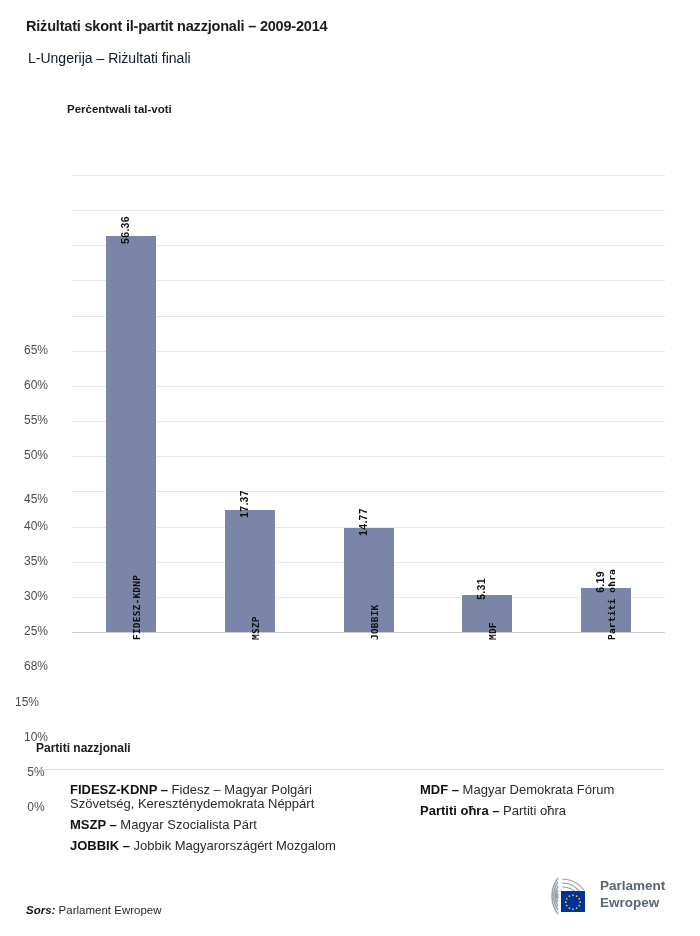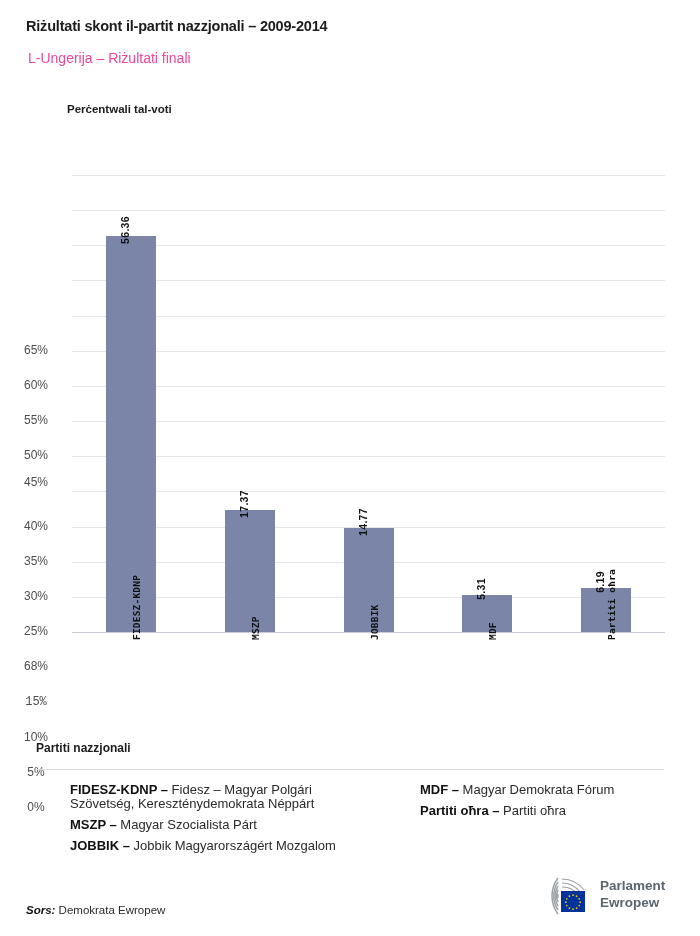--- a/index.html
+++ b/index.html
@@ -25,21 +25,21 @@
     font-weight: bold;
     letter-spacing: -0.2px;
     color: #1c1c1c;
   }
   #chart-subtitle {
     position: absolute;
     left: 28px;
     top: 50px;
     font-size: 14px;
     font-weight: 400;
-    color: #ec4899;
+    color: #0f172a;
   }
   #axis-caption {
     position: absolute;
     left: 36px;
     top: 103px;
     font-size: 11.5px;
     font-weight: bold;
     color: #1c1c1c;
     margin-left: 31px;
   }
@@ -194,27 +194,27 @@
 <body>
 
 <div id="chart-title">Riżultati skont il-partit nazzjonali – 2009-2014</div>
 <div id="chart-subtitle">L-Ungerija – Riżultati finali</div>
 <div id="axis-caption">Perċentwali tal-voti</div>
 
 <div id="y-axis-labels">
     <div class="y-tick" style="top: 632px; left: 12px; right: auto; width: 48px;">0%</div>
     <div class="y-tick" style="top: 596.846px; left: 12px; right: auto; width: 48px;">5%</div>
     <div class="y-tick" style="top: 561.692px; left: 12px; right: auto; width: 48px;">10%</div>
-    <div class="y-tick" style="top: 526.538px; left: 12px; right: auto; width: 48px; font-family: Liberation Mono, monospace;">15%</div>
+    <div class="y-tick" style="top: 526.538px; left: 3px; right: auto; width: 48px;">15%</div>
     <div class="y-tick" style="top: 491.385px; left: 12px; right: auto; width: 48px;">68%</div>
     <div class="y-tick" style="top: 456.231px; left: 12px; right: auto; width: 48px;">25%</div>
     <div class="y-tick" style="top: 421.077px; left: 12px; right: auto; width: 48px;">30%</div>
     <div class="y-tick" style="top: 385.923px; left: 12px; right: auto; width: 48px;">35%</div>
     <div class="y-tick" style="top: 350.769px; left: 12px; right: auto; width: 48px;">40%</div>
-    <div class="y-tick" style="top: 307px; left: 12px; right: auto; width: 48px;">45%</div>
+    <div class="y-tick" style="top: 324px; left: 12px; right: auto; width: 48px;">45%</div>
     <div class="y-tick" style="top: 280.462px; left: 12px; right: auto; width: 48px;">50%</div>
     <div class="y-tick" style="top: 245.308px; left: 12px; right: auto; width: 48px;">55%</div>
     <div class="y-tick" style="top: 210.154px; left: 12px; right: auto; width: 48px;">60%</div>
     <div class="y-tick" style="top: 175px; left: 12px; right: auto; width: 48px;">65%</div>
   </div>
 
 <div id="plot-area">
     <div class="gridline baseline" style="top: 457px;"></div>
     <div class="gridline" style="top: 421.846px;"></div>
     <div class="gridline" style="top: 386.692px;"></div>
@@ -257,21 +257,21 @@
     <div class="legend-entry"><span class="legend-abbr">FIDESZ-KDNP –</span><span> Fidesz – Magyar Polgári Szövetség, Kereszténydemokrata Néppárt</span></div>
     <div class="legend-entry"><span class="legend-abbr">MSZP –</span><span> Magyar Szocialista Párt</span></div>
     <div class="legend-entry"><span class="legend-abbr">JOBBIK –</span><span> Jobbik Magyarországért Mozgalom</span></div>
   </div>
 <div id="legend-col-right">
     <div class="legend-entry"><span class="legend-abbr">MDF –</span><span> Magyar Demokrata Fórum</span></div>
     <div class="legend-entry"><span class="legend-abbr">Partiti oħra –</span><span> Partiti oħra</span></div>
   </div>
 
 <div id="source-line">
-  <span id="source-label">Sors:</span><span> Demokrata Ewropew</span>
+  <span id="source-label">Sors:</span><span> Parlament Ewropew</span>
 </div>
 
 <div id="ep-logo">
   <svg id="ep-logo-mark" viewBox="0 0 66 42">
     <g fill="none" stroke="#9aa3ab" stroke-width="1.5">
       <path d="M30 40 A 30 30 0 0 1 30 4"></path>
       <path d="M30 36 A 25 25 0 0 1 30 8"></path>
       <path d="M30 32 A 20 20 0 0 1 30 12"></path>
       <path d="M30 28 A 15 15 0 0 1 30 16"></path>
       <path d="M30 24 A 10 10 0 0 1 30 20"></path>

